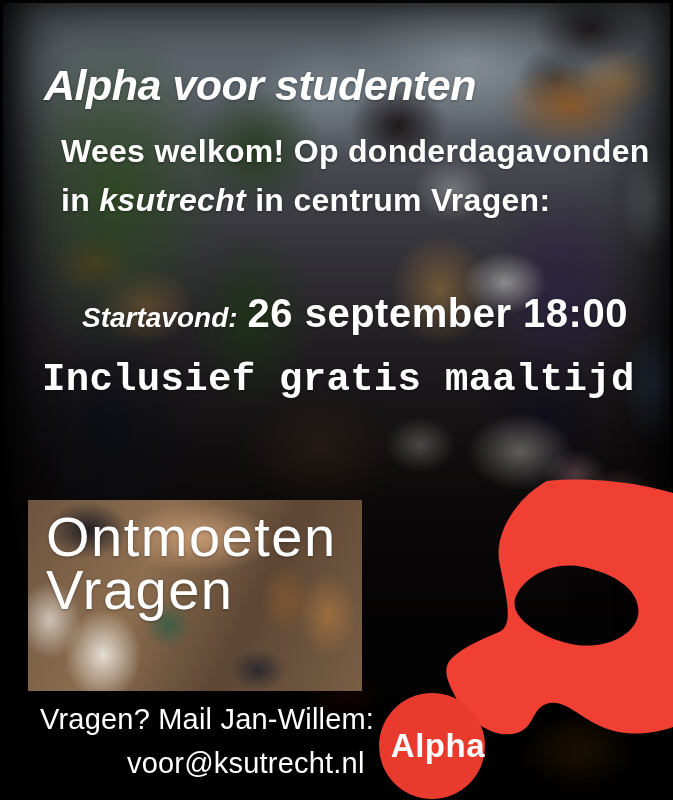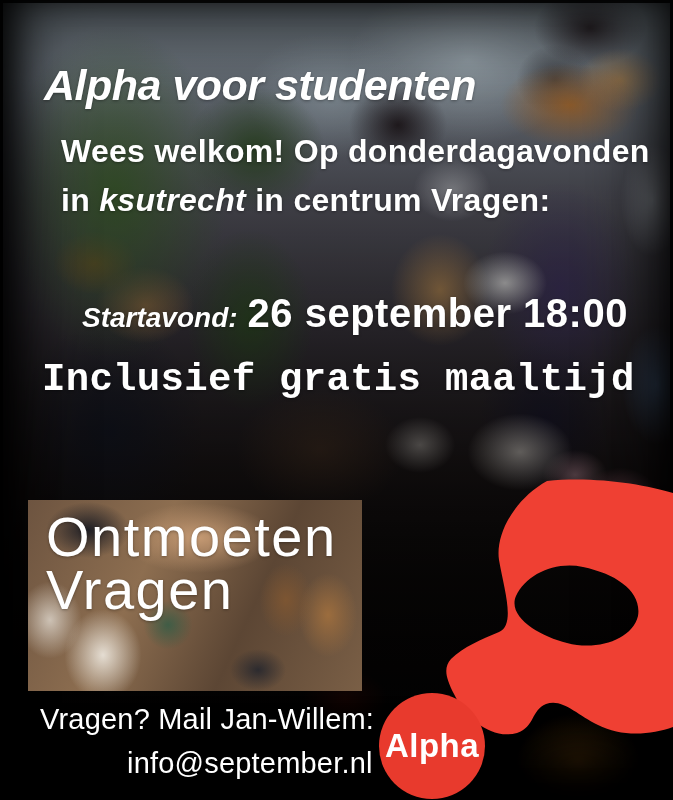--- a/index.html
+++ b/index.html
@@ -76,21 +76,21 @@
       radial-gradient(40px 30px at 230px 170px, rgba(30,34,44,.8) 0%, rgba(30,34,44,0) 70%),
       linear-gradient(115deg,#6d5440 0%,#8d6e50 35%,#5c4634 65%,#7a5f46 100%);
   }
   .kbox .kw{font-size:56px;font-weight:normal;line-height:53px;letter-spacing:1.5px;
     color:#fff;text-shadow:0 1px 3px rgba(0,0,0,.3);}
   
   .contact-line{left:40px;top:703px;font-size:29px;font-weight:400;letter-spacing:.2px;}
   .contact-email{left:127px;top:747px;font-size:29px;font-weight:400;letter-spacing:.2px;}
   
   .logo{position:absolute;z-index:6;left:379px;top:693px;width:106px;height:106px;
-    border-radius:50%;background:#e83a2d;display:flex;align-items:center;justify-content:center;}
+    border-radius:50%;background:#e83a2d;display:flex;align-items:center;justify-content:flex-end;}
   .logo span{font-size:33px;font-weight:bold;letter-spacing:.5px;color:#fff;}
 </style>
 </head>
 <body>
 
 <div class="poster">
 
   <div class="photo"></div>
   <div class="shade"></div>
   <div class="frame"></div>
@@ -115,19 +115,19 @@
   </p>
 
   <p class="txt meal">Inclusief gratis maaltijd</p>
 
   <div class="kbox">
     <div class="kw">Ontmoeten</div>
     <div class="kw">Vragen</div>
   </div>
 
   <p class="txt contact-line">Vragen? Mail Jan-Willem:</p>
-  <p class="txt contact-email">info@september.nl</p>
+  <p class="txt contact-email">voor@ksutrecht.nl</p>
 
   <div class="logo">
     <span>Alpha</span>
   </div>
 
 </div>
 
 </body></html>

